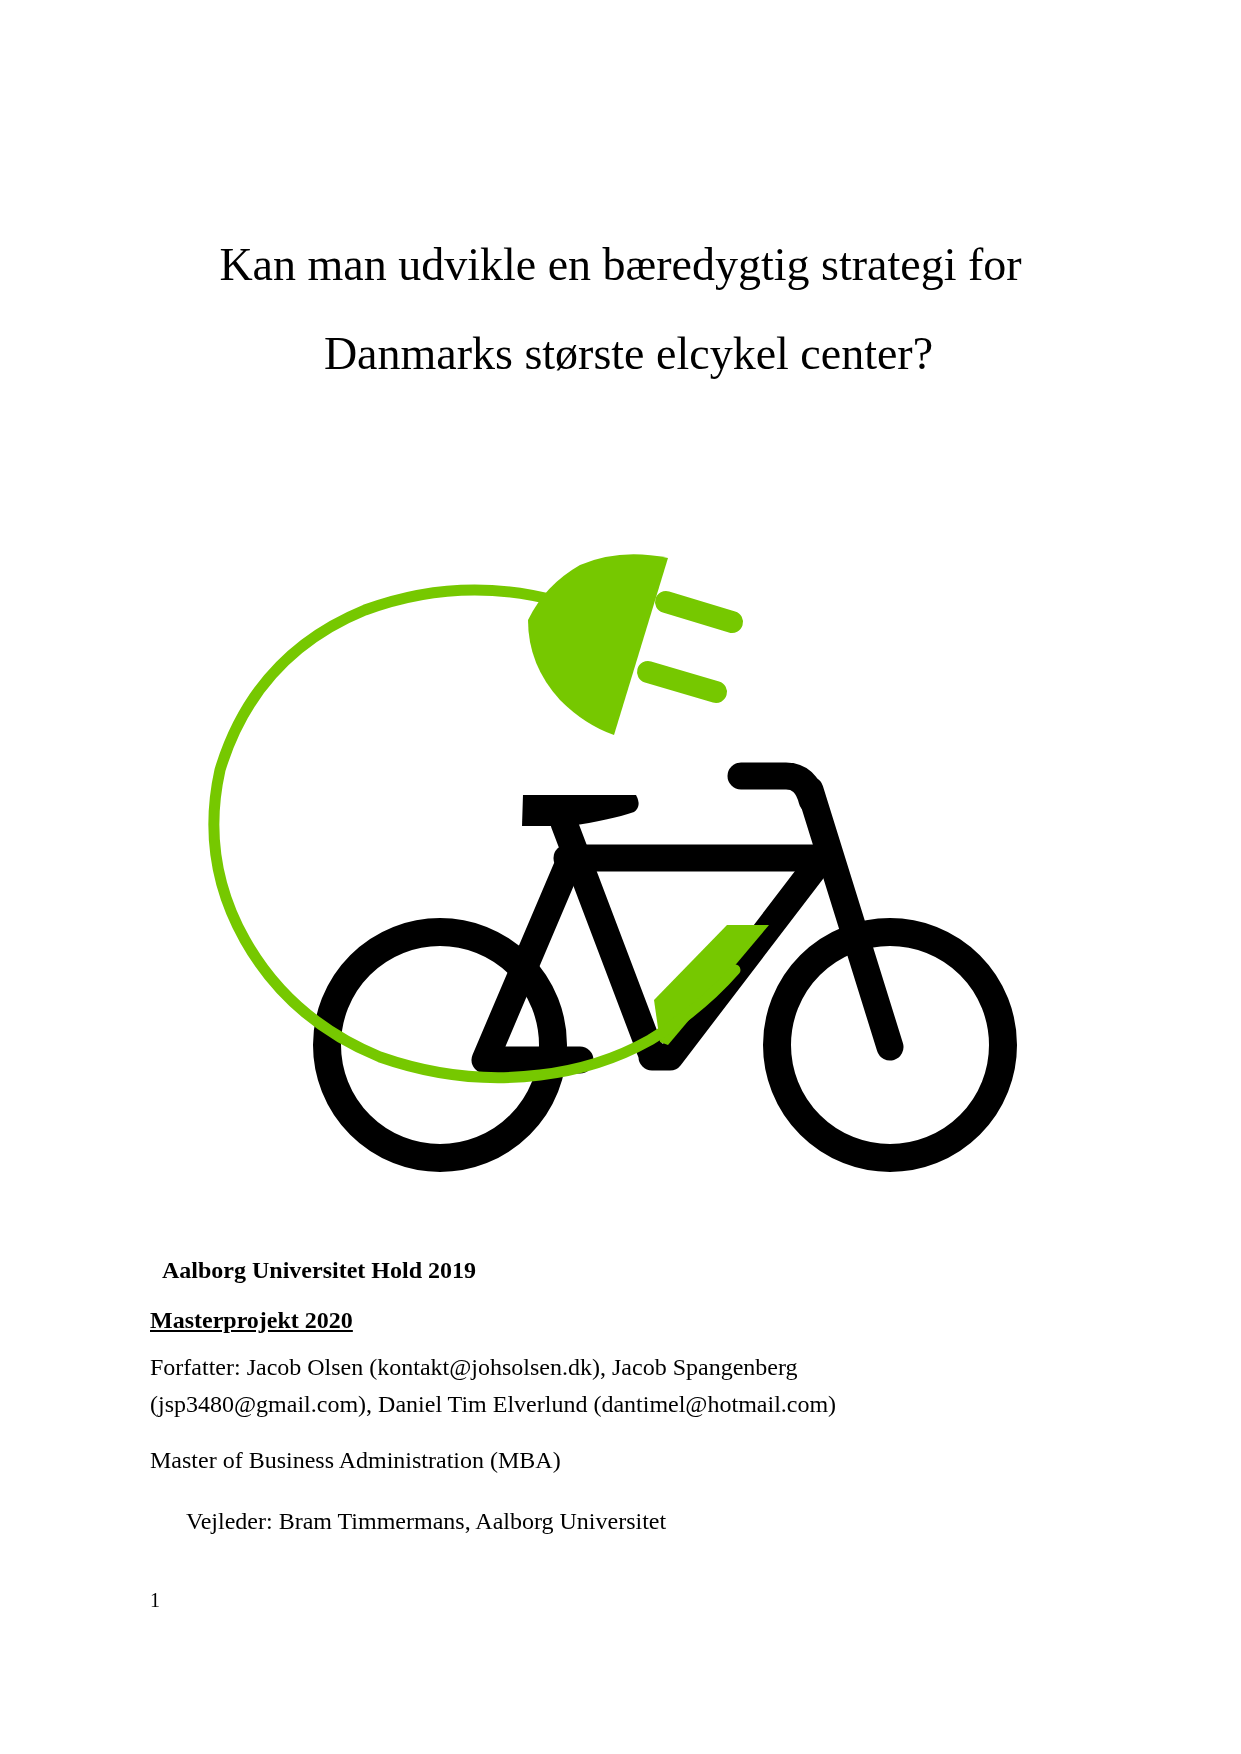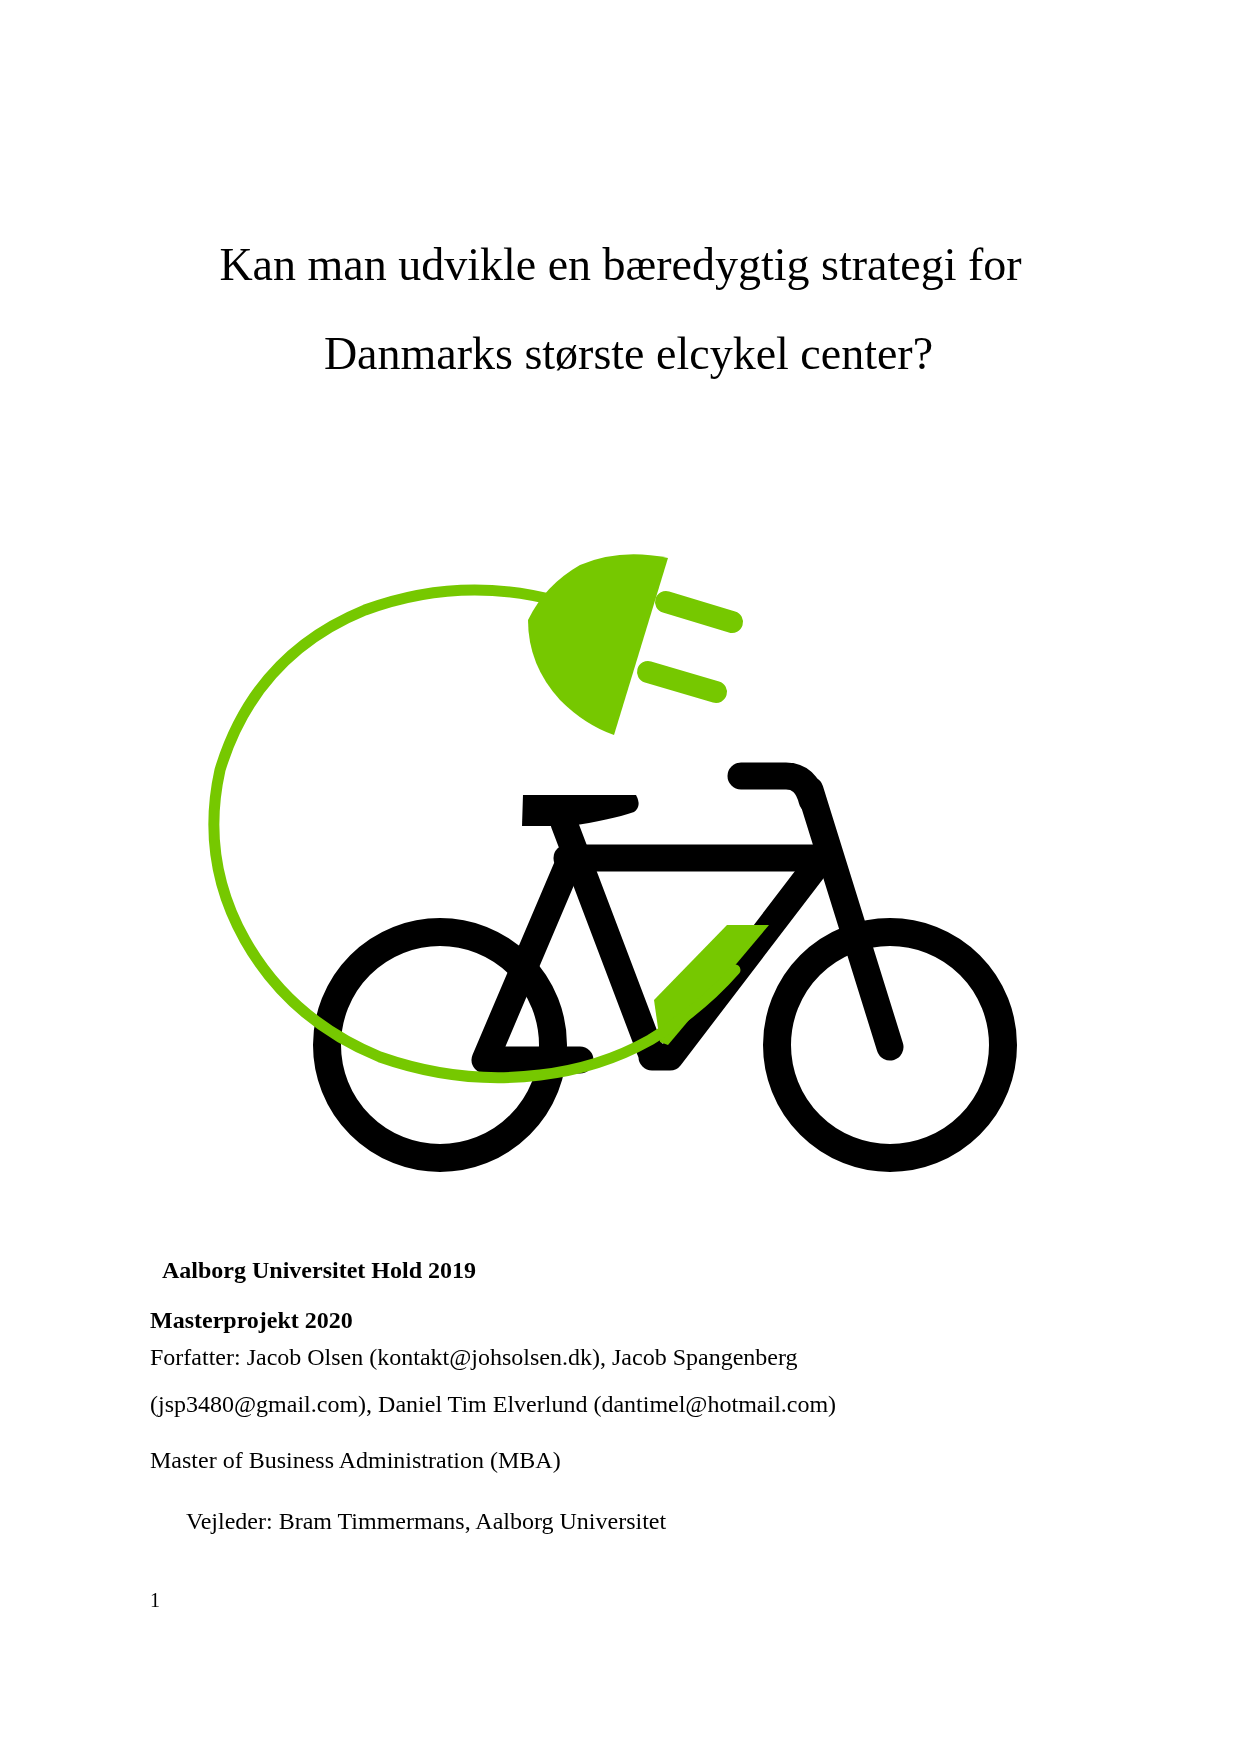--- a/index.html
+++ b/index.html
@@ -51,22 +51,22 @@
       font-size: 24px;
     }
     .info-line {
       position: absolute;
       left: 0;
       white-space: nowrap;
       line-height: 1;
     }
     .bold { font-weight: bold; }
     .l1 { top: 0px; margin-left: 12px; }
-    .l2 { top: 50px; }
-    .l3 { top: 87px; text-align: right; }
+    .l2 { top: 50px; text-decoration: underline; }
+    .l3 { top: 97px; text-align: right; }
     .l4 { top: 134px; }
     .l5 { top: 190px; }
     .l6 { top: 251px; margin-left: 36px; }
 
     .page-number {
       position: absolute;
       left: 150px;
       top: 1590px;
       font-size: 20px;
       line-height: 1;

